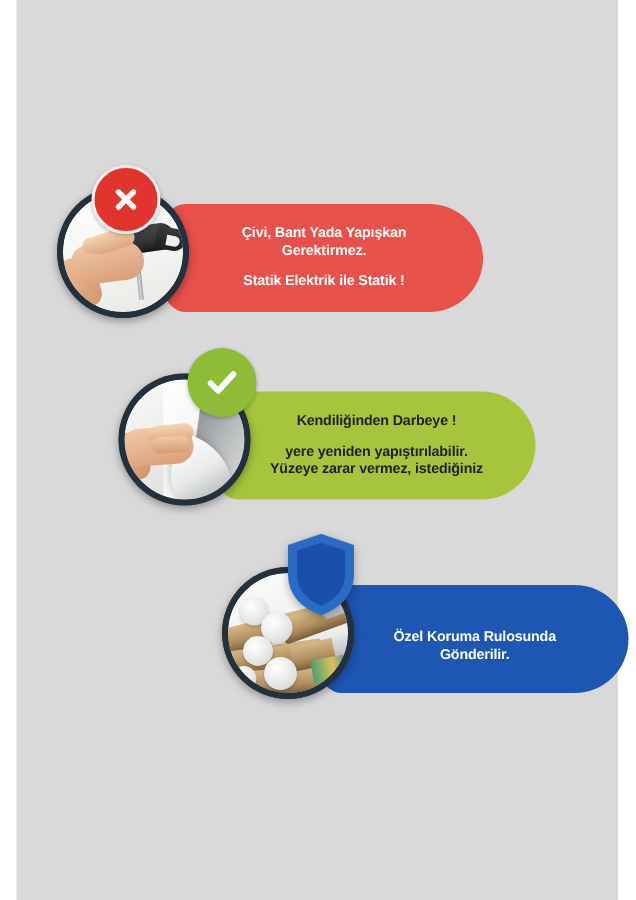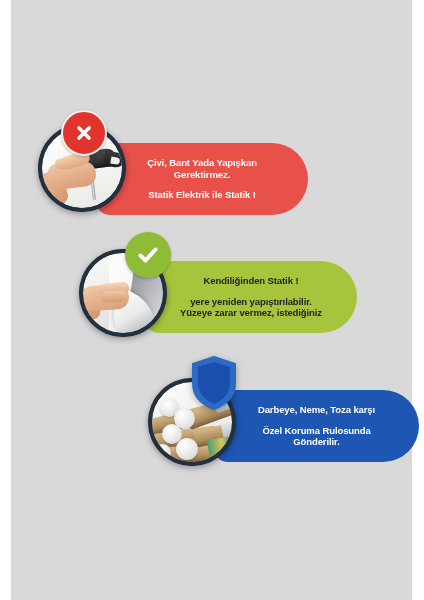--- a/index.html
+++ b/index.html
@@ -73,25 +73,24 @@
     width:42px;height:42px;
     border-radius:50%;
     z-index:6;
     display:flex;align-items:center;justify-content:center;
     box-shadow:0 1px 3px rgba(0,0,0,.25);
   }
 
   
   #row-nail{left:27px;top:124px;width:275px;}
   #row-nail .banner{
-    left:58px;width:212px;
+    left:72px;width:212px;
     background:#e8504a;
     color:#ffffff;
     font-size:9.5px;
-    margin-top:7px;
   }
   #row-nail .photo{left:0;}
   #row-nail .badge{
     left:23px;top:-14px;
     background:#e0342c;
     border:2px solid #f0efed;
   }
 
   
   #row-peel{left:68px;top:249px;width:278px;}
@@ -279,21 +278,21 @@
     <div class="badge">
       <svg class="glyph-x" width="22" height="22" viewBox="0 0 22 22" aria-hidden="true">
         <path d="M6 6 L16 16 M16 6 L6 16" stroke="#ffffff" stroke-width="3.6" stroke-linecap="round"></path>
       </svg>
     </div>
   </div>
 
   <div class="feature" id="row-peel">
 
     <div class="banner">
-      <span class="line">Kendiliğinden Statik !</span>
+      <span class="line">Kendiliğinden Darbeye !</span>
       <span class="gap"></span>
       <span class="line">yere yeniden yapıştırılabilir.</span>
       <span class="line">Yüzeye zarar vermez, istediğiniz</span>
     </div>
 
     <div class="photo">
       <div class="inner">
         <div class="art">
           <div class="sheet-bg"></div>
           <div class="sheet-main"></div>
@@ -311,21 +310,20 @@
     <div class="badge">
       <svg class="glyph-check" width="26" height="26" viewBox="0 0 26 26" aria-hidden="true">
         <path d="M5.5 13.5 L10.5 18.5 L20.5 7.5" fill="none" stroke="#ffffff" stroke-width="4" stroke-linecap="round" stroke-linejoin="round"></path>
       </svg>
     </div>
   </div>
 
   <div class="feature" id="row-tube">
 
     <div class="banner">
-      <span class="line">Darbeye, Neme, Toza karşı</span>
       <span class="gap"></span>
       <span class="line">Özel Koruma Rulosunda</span>
       <span class="line">Gönderilir.</span>
     </div>
 
     <div class="photo">
       <div class="inner">
         <div class="art">
           <div class="tube-bg"></div>
 

